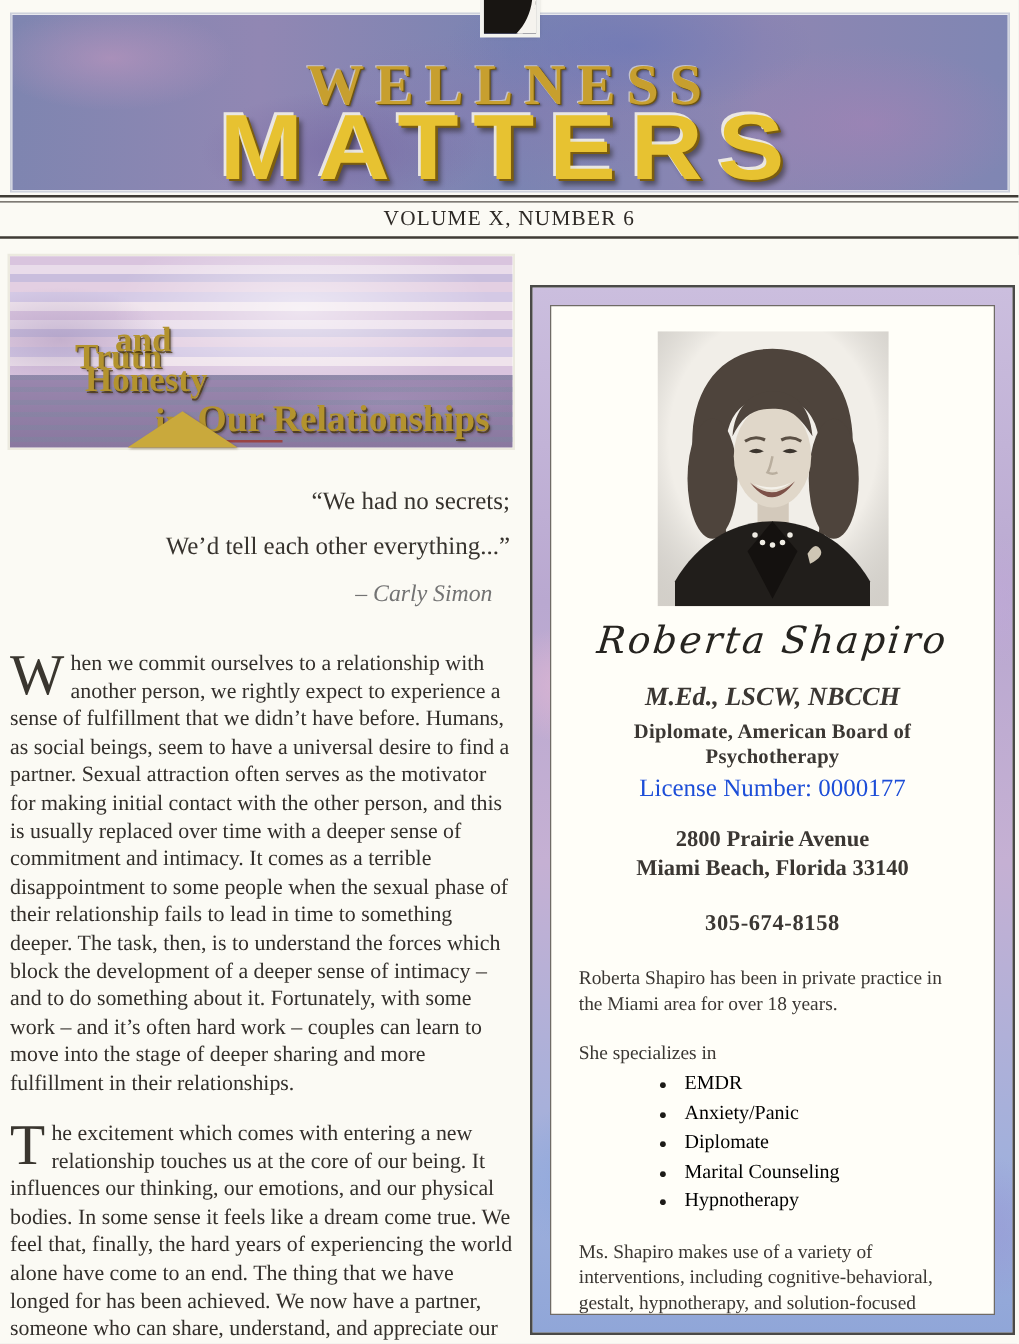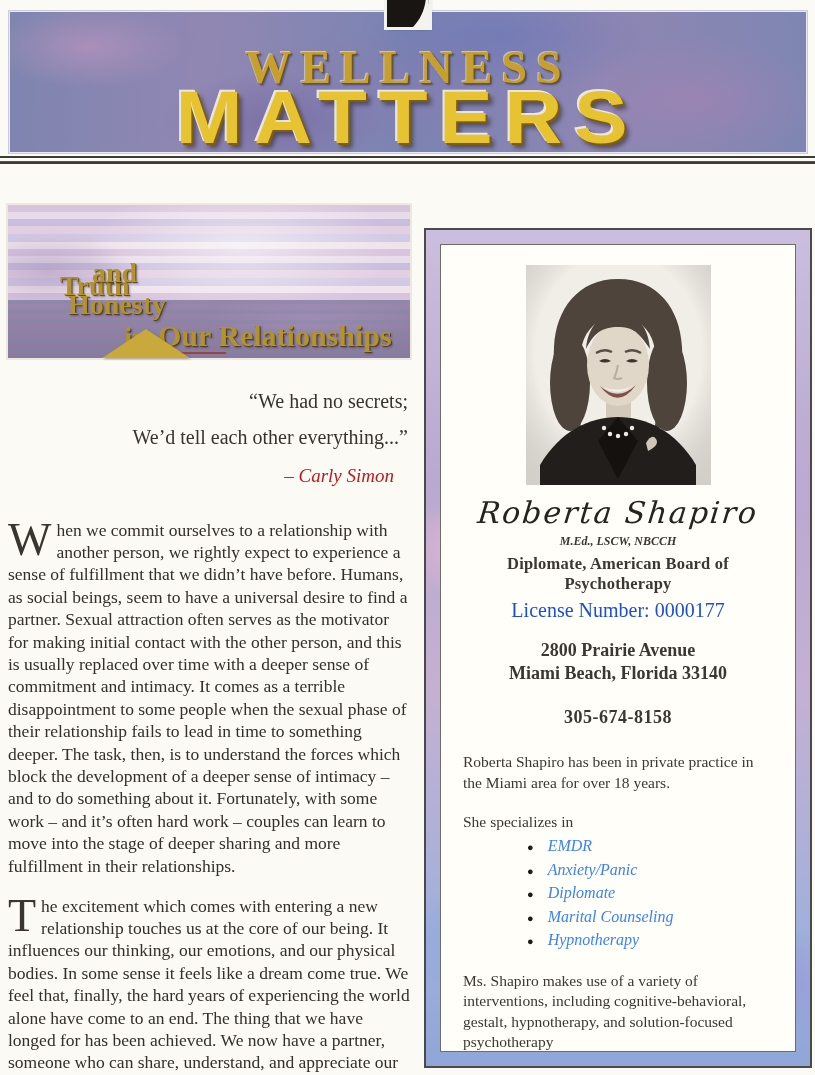--- a/index.html
+++ b/index.html
@@ -71,21 +71,21 @@
   .banner-underline{position:absolute;left:150px;top:147px;width:68px;height:2px;background:#9c3a32;opacity:.85;}
   .banner-triangle{
     position:absolute;left:94px;bottom:0;width:0;height:0;
     border-left:44px solid transparent;border-right:44px solid transparent;border-bottom:29px solid #c9a93c;
     filter:drop-shadow(1px 1px 1px rgba(60,40,5,.4));
   }
 
   
   .quote{position:absolute;left:8px;top:383px;width:400px;color:#37332e;}
   .quote-l1,.quote-l2{font-size:20px;line-height:36px;text-align:right;}
-  .quote-attr{font-size:19px;font-style:italic;text-align:right;padding-right:14px;margin-top:10px;color:#b91c1c;}
+  .quote-attr{font-size:19px;font-style:italic;text-align:right;padding-right:14px;margin-top:10px;color:#737373;}
 
   
   .article{position:absolute;left:8px;top:501px;width:403px;color:#332f2b;}
   .para{font-size:17.5px;line-height:22.4px;text-align:left;}
   .para + .para{margin-top:13px;}
   .dropcap{float:left;font-size:46px;line-height:37px;padding:2px 5px 0 0;font-weight:400;color:#3a362f;}
 
   
   .sidebar{
     position:absolute;left:424px;top:228px;width:388px;height:840px;box-sizing:border-box;
@@ -96,31 +96,31 @@
       radial-gradient(160px 90px at 20% 85%, rgba(130,160,220,.7), transparent 70%),
       radial-gradient(160px 90px at 85% 90%, rgba(150,140,210,.6), transparent 70%),
       linear-gradient(180deg,#cbbede,#b9a8d0 30%,#c5b0d3 55%,#9fb0dc 85%,#90a6d8);
   }
   .card{
     box-sizing:border-box;width:100%;height:100%;background:#fffef8;border:1px solid #6f6b66;
     padding:0 22px;text-align:center;color:#3b3733;overflow:hidden;
   }
   .portrait{display:block;margin:20px auto 10px auto;width:185px;height:220px;}
   .p-name{font-family:"DejaVu Serif", serif;font-style:italic;font-size:30px;letter-spacing:2px;color:#262420;transform:skewX(-6deg);}
-  .p-creds{font-size:12px;font-weight:700;font-style:italic;margin-top:4px;}
+  .p-creds{font-size:21px;font-weight:700;font-style:italic;margin-top:15px;}
   .p-diplomate{font-size:16.5px;font-weight:700;margin-top:5px;letter-spacing:.2px;}
   .p-license{font-size:20px;margin-top:5px;color:#1d4ed8;}
   .p-address{font-size:18px;font-weight:700;line-height:23px;margin-top:17px;}
   .p-phone{font-size:18px;font-weight:700;margin-top:22px;letter-spacing:.5px;}
   .p-bio{font-size:15.5px;line-height:20.5px;text-align:left;margin-top:24px;}
   .p-spec-label{font-size:15.5px;text-align:left;margin-top:20px;}
   .spec-list{list-style:none;margin:4px 0 0 0;padding:0;text-align:left;}
   .spec-list li{font-size:16px;line-height:21.5px;padding-left:64px;display:flex;align-items:baseline;gap:14px;}
   .spec-list .bullet{font-size:11px;color:#1d1b18;flex:0 0 auto;}
-  .spec-list .li-text{font-style:italic;color:#3b82f6;}
+  .spec-list .li-text{color:#000000;}
   .p-interventions{font-size:15.5px;line-height:20.5px;text-align:left;margin-top:18px;}
 </style>
 </head>
 <body>
 
 <div class="page">
 
   <div class="masthead">
     <div class="mast-row1">
       <span class="mast-word">EMOTIONAL</span>
@@ -131,20 +131,21 @@
         <rect x="6" y="28" width="12" height="2.6" rx="1.3" fill="#f5f3ee"></rect>
         <rect x="26" y="28" width="11" height="2.6" rx="1.3" fill="#181512"></rect>
       </svg>
       <span class="mast-word">WELLNESS</span>
     </div>
     <div class="mast-row2">MATTERS</div>
   </div>
 
   <div class="volume">
     <div class="vol-rule-top"></div>
+    <div class="vol-text">VOLUME X, NUMBER 6</div>
     <div class="vol-rule-bottom"></div>
   </div>
 
   <div class="banner">
     <div class="banner-sky"></div>
     <div class="banner-sea"></div>
     <span class="banner-word bw1">Truth</span>
     <span class="banner-word bw2">and</span>
     <span class="banner-word bw3">Honesty</span>
     <span class="banner-word bw4">in</span>

